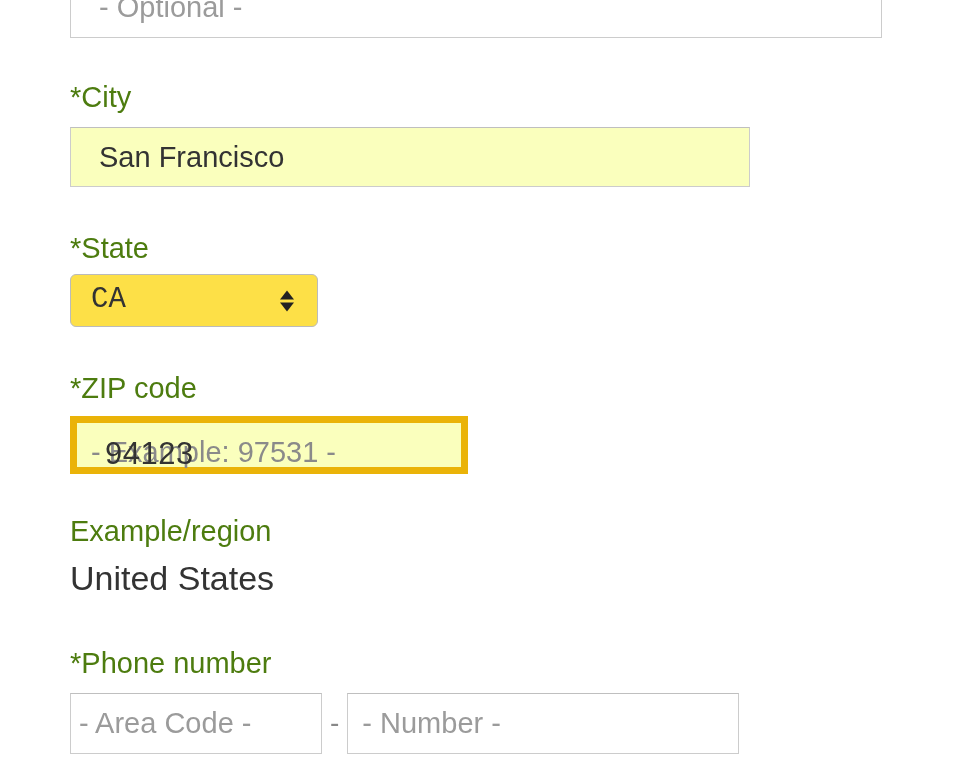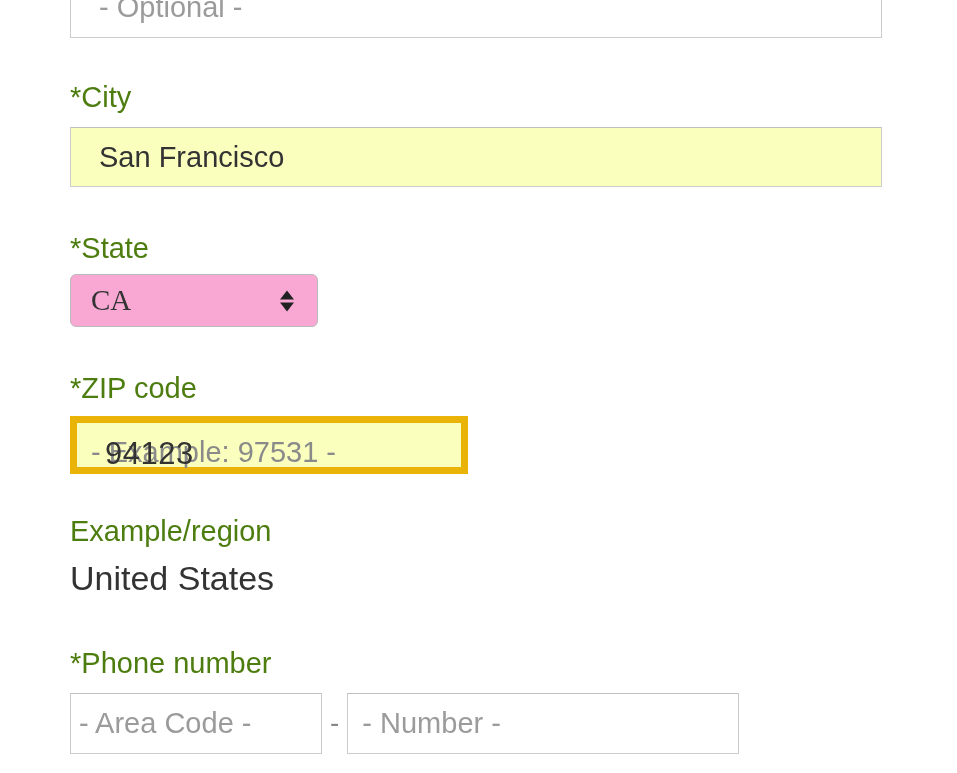--- a/index.html
+++ b/index.html
@@ -39,33 +39,33 @@
     color: #333;
   }
   .input-box::placeholder {
     color: #9b9b9b;
   }
   .optional-input {
     width: 812px;
     border-top: none; 
     margin-top: -22px;
   }
-  .city-input { width: 812px; margin-top: 12px; }
+  .city-input { width: 680px; margin-top: 12px; }
   .state-wrap {
     position: relative;
     width: 248px;
     margin-top: 8px;
   }
   .state-select {
     width: 248px;
     border: 1px solid #bbb;
     border-radius: 6px;
-    background: #f9a8d4;
-    font-size: 29px;
-    font-family: Liberation Serif, serif;
+    background: #fde047;
+    font-size: 29px;
+    font-family: Liberation Mono, monospace;
     color: #333;
     padding: 8px 42px 8px 20px;
     line-height: 1.2;
     appearance: none;
     -webkit-appearance: none;
     -moz-appearance: none;
     display: block;
   }
   .state-caret {
     position: absolute;

